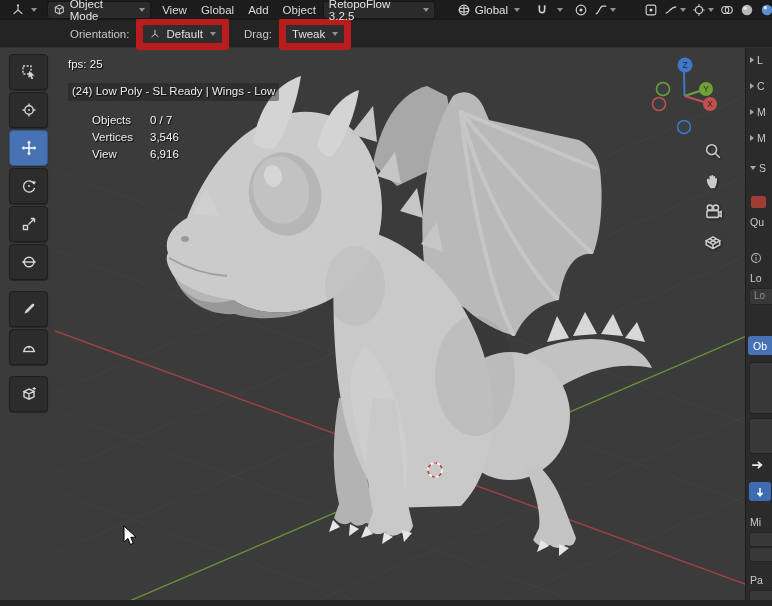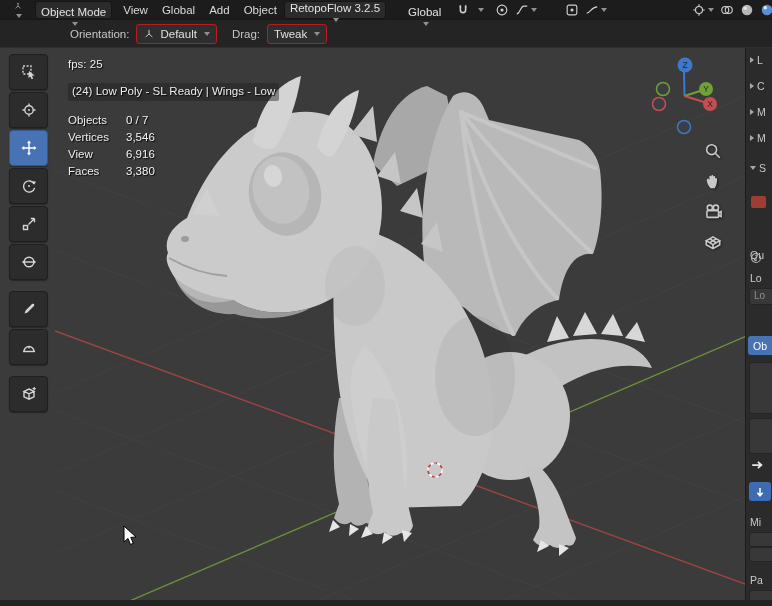--- a/index.html
+++ b/index.html
@@ -5,48 +5,48 @@
   html,body{margin:0;padding:0;background:#111;}
   #app{position:relative;width:772px;height:606px;background:#3b3b3b;overflow:hidden;
        font-family:"Liberation Sans","DejaVu Sans",sans-serif;color:#d8d8d8;}
   svg{display:block}
 
   
   .topbar{position:absolute;top:0;left:0;width:100%;height:19px;background:#1c1c1c;
           display:flex;align-items:center;padding:0 5px;z-index:40;font-size:11.5px;}
   .menu-item{padding:2px 7px;color:#dadada;border-radius:3px;}
   .dd{display:flex;align-items:center;gap:4px;background:#2b2b2b;border:1px solid #161616;
-      border-radius:3px;padding:0 5px;height:16px;color:#e2e2e2;flex-direction:column;}
+      border-radius:3px;padding:0 5px;height:16px;color:#e2e2e2;}
   .dd.flat{background:transparent;border-color:transparent;}
   .chv{width:0;height:0;border-left:3px solid transparent;border-right:3px solid transparent;
        border-top:4px solid #909090;margin-left:2px;flex:none;}
   .icon-btn{display:flex;align-items:center;justify-content:center;height:17px;padding:0 3px;}
   .tb-ic{stroke:#cfcfcf;fill:none;stroke-width:1.3;}
 
   
   .toolsettings{position:absolute;top:19px;left:0;width:100%;height:27px;background:#242424;
       border-top:1px solid #181818;border-bottom:1px solid #2f2f2f;display:flex;align-items:center;
       gap:7px;padding-left:70px;z-index:39;font-size:11.5px;color:#c6c6c6;}
-  .ts-dd{display:flex;align-items:center;gap:5px;background:#2e2e2e;border:1px solid #b91c1c;
+  .ts-dd{display:flex;align-items:center;gap:5px;background:#2e2e2e;border:7px solid #b91c1c;
       border-radius:3px;height:18px;padding:0 6px;color:#e0e0e0;}
 
   
   .toolcol{position:absolute;left:9px;top:54px;display:flex;flex-direction:column;gap:2px;z-index:30;}
   .tool-btn{width:37px;height:34px;background:#2c2c2c;border:1px solid #1f1f1f;border-radius:4px;
       display:flex;align-items:center;justify-content:center;color:#d5d5d5;box-shadow:0 1px 1px rgba(0,0,0,.35);}
   .tool-btn.sel{background:#4772b3;border-color:#35598f;color:#ffffff;}
   .tool-btn svg{stroke:currentColor;fill:none;stroke-width:1.4;}
   .tgap{height:7px;}
 
   
   .stats{position:absolute;left:68px;top:56px;z-index:20;font-size:11.5px;line-height:1.5;
       color:#ededed;text-shadow:1px 1px 1px rgba(0,0,0,.9);}
   .scene-line{margin-top:10px;background:rgba(30,30,30,.45);display:inline-block;
       padding:0 4px;border-radius:2px;}
-  .stat-rows{margin-top:11px;}
+  .stat-rows{margin-top:11px;margin-left:24px;}
   .srow{display:flex;}
   .slabel{width:58px;}
   .sval{color:#f4f4f4;}
 
   
   .viewport-svg{position:absolute;left:55px;top:46px;z-index:1;}
   .vicon{position:absolute;z-index:25;color:#c9c9c9;filter:drop-shadow(1px 1px 1px rgba(0,0,0,.5));}
   .vicon svg{stroke:currentColor;fill:none;stroke-width:1.4;}
   .gizmo{position:absolute;left:648px;top:56px;z-index:25;}
 
@@ -334,24 +334,20 @@
           <span class="sval">0 / 7</span>
         </div>
       <div class="srow">
           <span class="slabel">Vertices</span>
           <span class="sval">3,546</span>
         </div>
       <div class="srow">
           <span class="slabel">View</span>
           <span class="sval">6,916</span>
         </div>
-      <div class="srow">
-          <span class="slabel">Faces</span>
-          <span class="sval">3,380</span>
-        </div>
     </div>
   </div>
 
   <div class="toolcol">
     <div class="tool-btn">
       <svg width="16" height="16" viewBox="0 0 16 16">
         <rect x="2" y="2" width="8" height="8" stroke-dasharray="2 1.6"></rect>
         <path d="M8,7 L13.6,11.4 L10.9,11.8 L12.2,14.6 L10.6,15.3 L9.3,12.5 L7.3,14 Z" fill="currentColor" stroke="none"></path>
       </svg>
     </div>
@@ -427,21 +423,21 @@
         <span class="chev-r"></span>
         <span>M</span>
       </div>
     <div class="rrow" style="top:116px">
         <span class="chev-d"></span>
         <span>S</span>
       </div>
 
     <div style="position:absolute;left:5px;top:150px;width:15px;height:12px;background:#9e3d33;border-radius:2px"></div>
 
-    <div class="rrow" style="top:203px">
+    <div class="rrow" style="top:170px">
         <span>Qu</span>
       </div>
     <div class="rrow" style="top:206px">
       <svg width="12" height="12" viewBox="0 0 16 16" style="stroke:#b5b5b5;fill:none;stroke-width:1.4">
         <circle cx="8" cy="8" r="6"></circle>
           <path d="M8,7 V11.2"></path>
           <circle cx="8" cy="4.6" r="0.9" fill="#b5b5b5" stroke="none"></circle>
       </svg>
     </div>
     <div class="rrow" style="top:226px">

